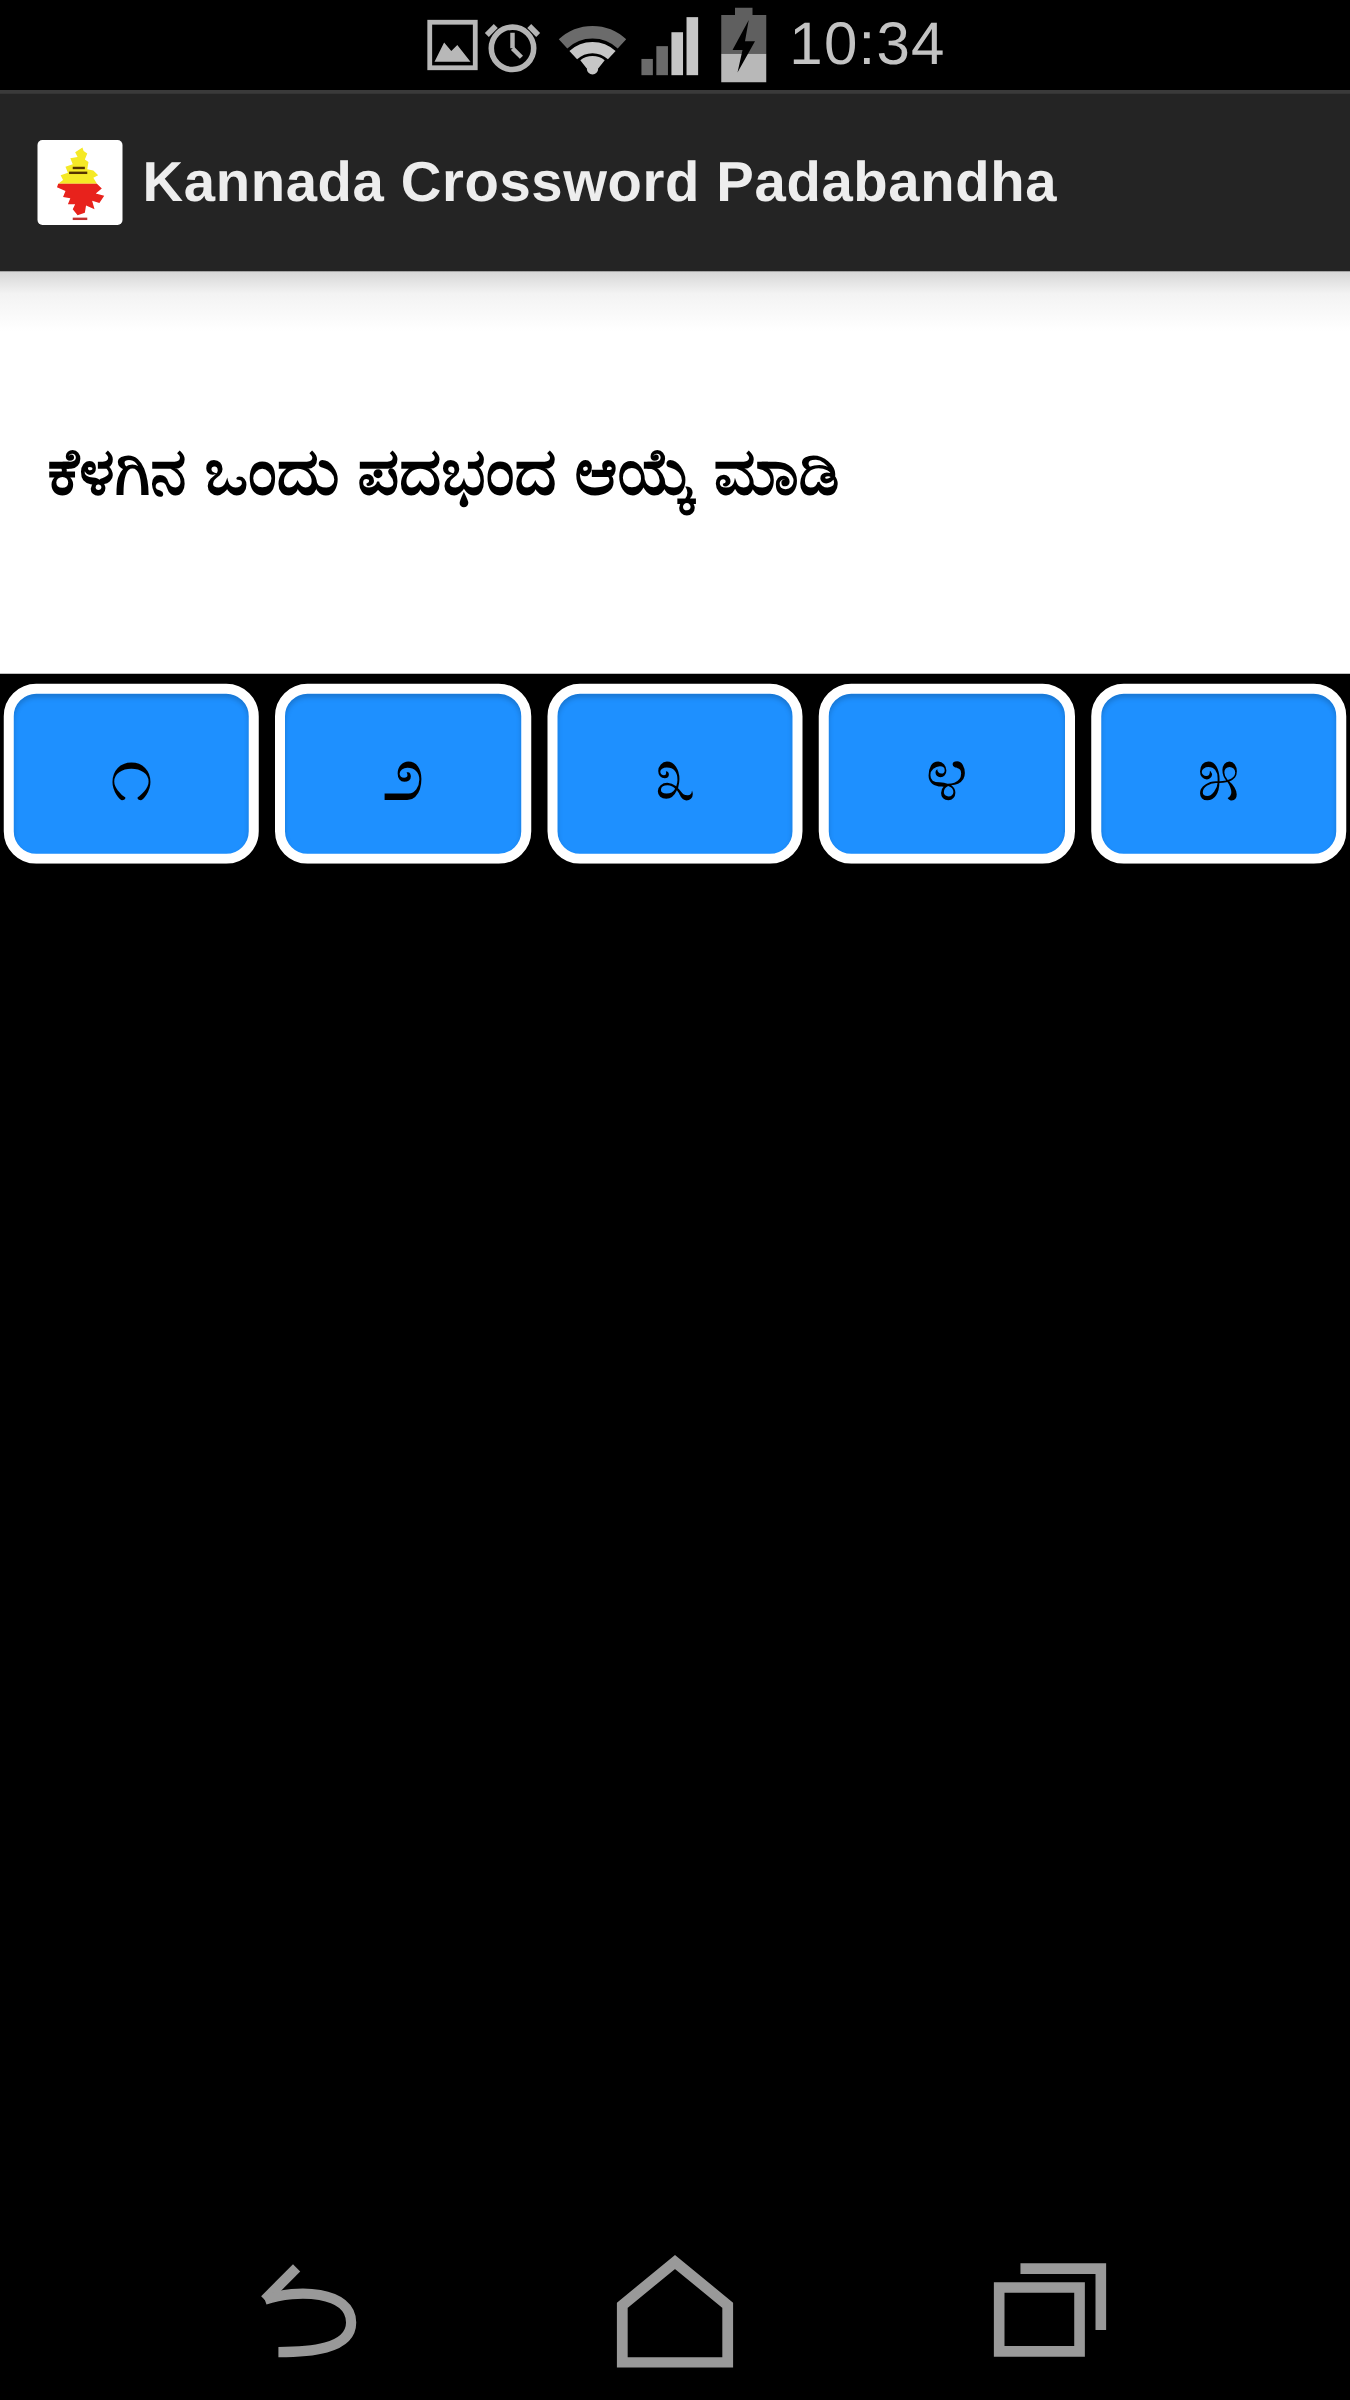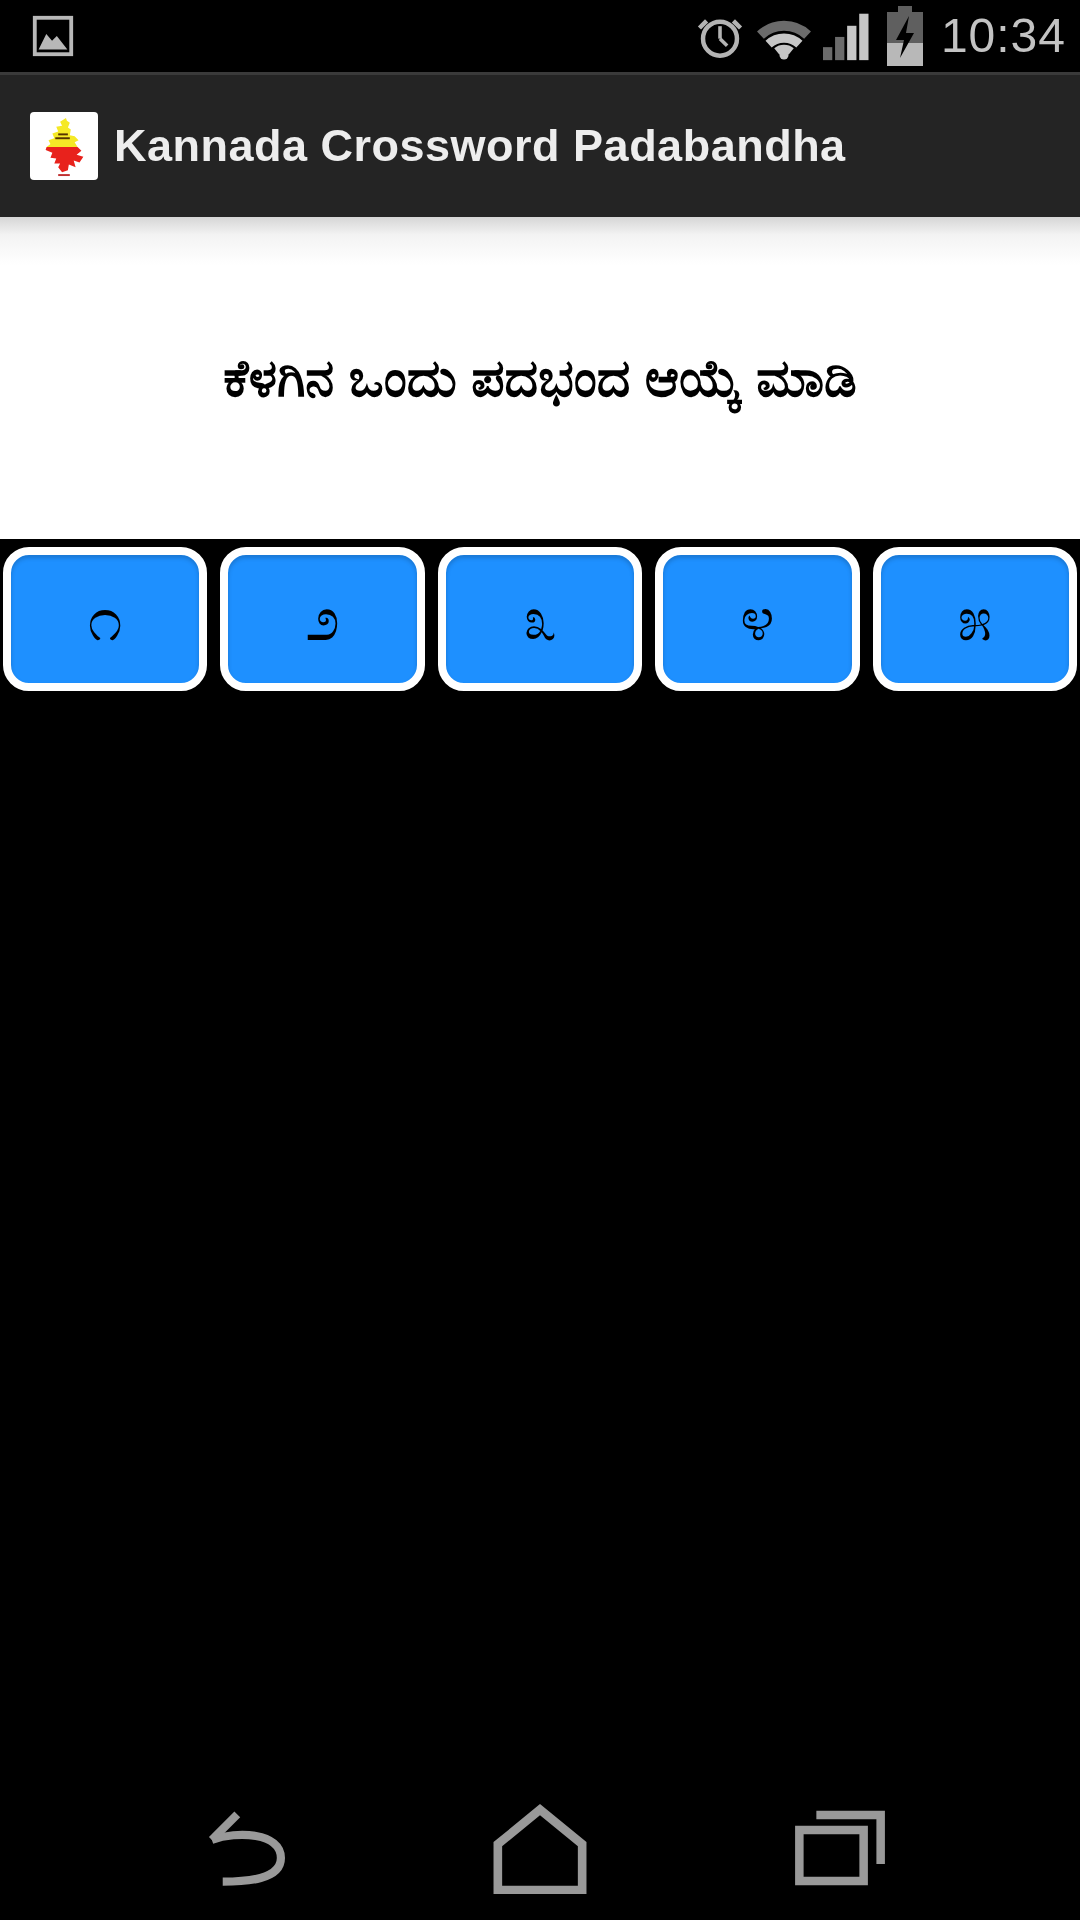--- a/index.html
+++ b/index.html
@@ -8,21 +8,21 @@
     width:1080px;height:1920px;
     background:#000;
     font-family:"Liberation Sans","DejaVu Sans",sans-serif;
     display:flex;flex-direction:column;
     overflow:hidden;
   }
   
   .status-bar{
     height:72px;flex:0 0 72px;
     background:#000;
-    display:flex;align-items:center;justify-content:space-between;
+    display:flex;align-items:center;justify-content:center;
     padding:0 14px 0 30px;box-sizing:border-box;border-radius:20px;
   }
   .sb-left,.sb-right{display:flex;align-items:center;}
   .sb-right{gap:10px;}
   .sb-time{
     color:#c3c3c3;font-size:48px;line-height:1;
     margin-left:6px;letter-spacing:1px;
   }
   
   .action-bar{
@@ -39,21 +39,21 @@
   }
   .app-title{
     margin:0 0 0 16px;
     color:#ededed;font-size:45px;font-weight:700;
     letter-spacing:0.5px;white-space:nowrap;
   }
   
   .content-panel{
     height:322px;flex:0 0 322px;
     background:linear-gradient(to bottom,#d6d6d6 0px,#f3f3f3 18px,#ffffff 48px);
-    display:flex;align-items:center;justify-content:center;
+    display:flex;align-items:center;justify-content:flex-start;padding-left:38px;
   }
   .instruction{
     margin:0;max-width:980px;
     color:#000;font-size:52px;font-weight:700;
     text-align:center;line-height:1.25;
   }
   
   .puzzle-row{
     margin-top:8px;
     height:144px;flex:0 0 144px;

